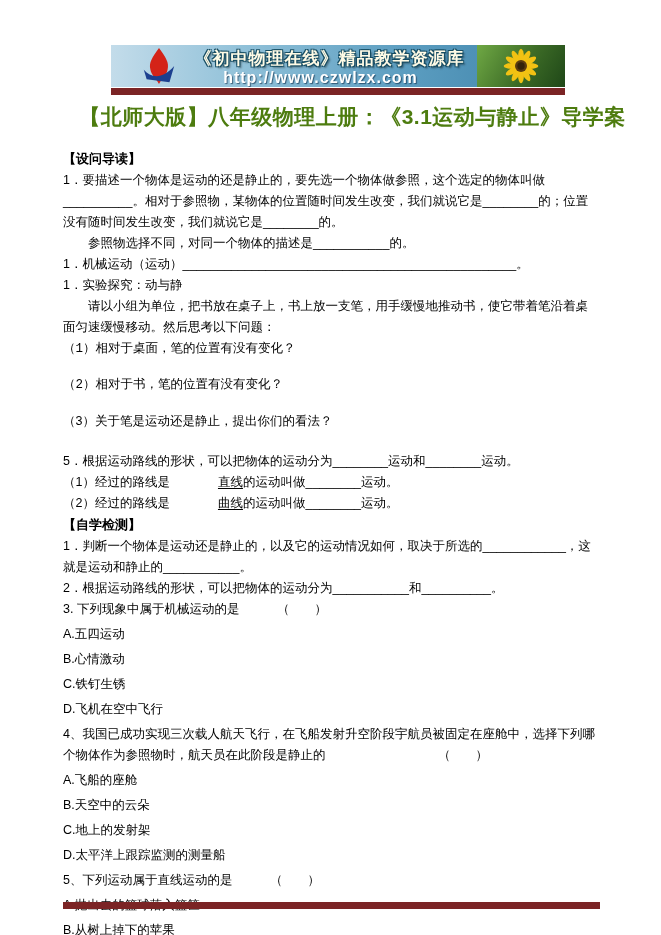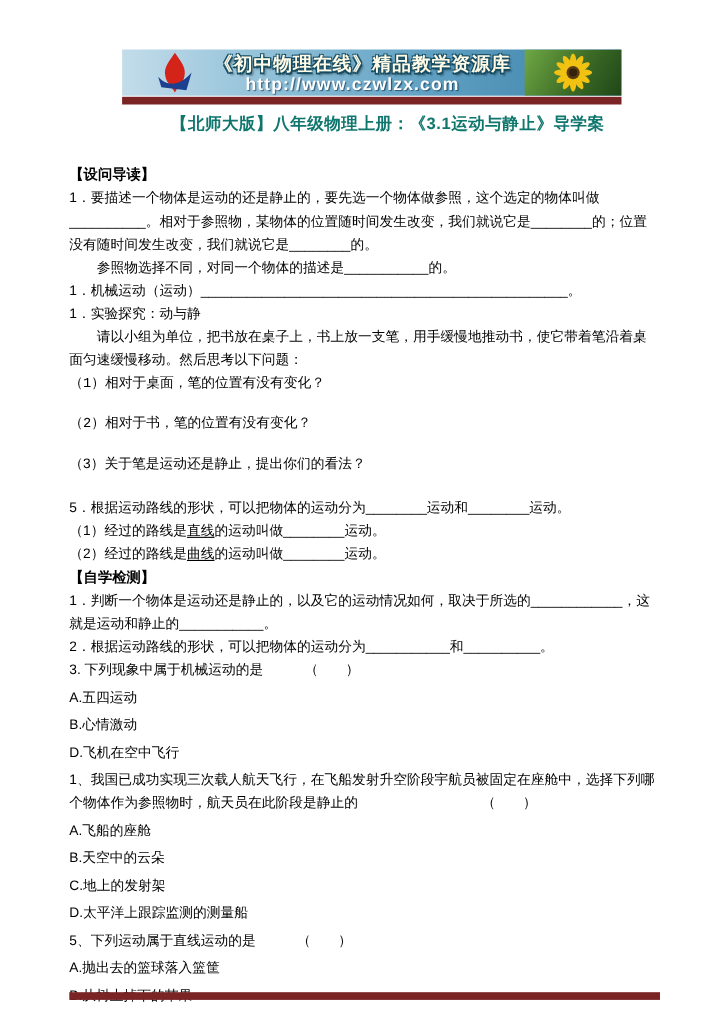--- a/index.html
+++ b/index.html
@@ -34,37 +34,37 @@
     position:absolute; right:0; top:0; width:88px; height:42px;
     background:linear-gradient(120deg,#6fa844 0%,#3c6b26 55%,#1f4718 100%);
     display:flex; align-items:center; justify-content:center;
   }
   .bar-top { height:7px; background:#7b2425; margin-top:1px; }
   .bar-bottom { position:absolute; left:63px; top:902px; width:537px; height:7px; background:#7b2425; }
 
   
   .doc-title {
     position:absolute; left:0; right:0; top:103px;
-    text-align:center; color:#0f766e; font-weight:bold; font-size:15px;
+    text-align:center; color:#4d7c0f; font-weight:bold; font-size:21px;
     letter-spacing:0.5px;
     margin-left:44px;
   }
 
   
   .content {
     position:absolute; left:63px; top:148px; width:537px;
     font-size:12.5px; line-height:21px;
   }
   .sec-h { font-weight:bold; font-size:13px; margin:0 0 1px 0; }
   p { margin:0; }
   .indent { text-indent:2em; }
   .qgap { margin-bottom:15px;font-family:Liberation Mono, monospace; }
   .qgap-lg { margin-bottom:19px; }
   .opt { margin-bottom:4px; }
-  .u { text-decoration:underline; text-underline-offset:2px; }
+  .u { text-decoration:underline; text-underline-offset:2px;margin-left:48px; }
   .mt { margin-top:1px; }
 </style>
 </head>
 <body>
 
 <div class="page">
 
   <div class="banner-wrap">
     <div class="banner">
       <svg class="logo" viewBox="0 0 40 40">
@@ -115,22 +115,23 @@
     <p>5．根据运动路线的形状，可以把物体的运动分为________运动和________运动。</p>
     <p><span>（1）经过的路线是</span><span class="u">直线</span><span>的运动叫做________运动。</span></p>
     <p><span>（2）经过的路线是</span><span class="u">曲线</span><span>的运动叫做________运动。</span></p>
 
     <div class="sec-h">【自学检测】</div>
     <p>1．判断一个物体是运动还是静止的，以及它的运动情况如何，取决于所选的____________，这就是运动和静止的___________。</p>
     <p>2．根据运动路线的形状，可以把物体的运动分为___________和__________。</p>
     <p class="opt">3. 下列现象中属于机械运动的是　　　（　　）</p>
     <p class="opt">A.五四运动</p>
     <p class="opt">B.心情激动</p>
+    <p class="opt">C.铁钉生锈</p>
     <p class="opt">D.飞机在空中飞行</p>
-    <p class="opt">1、我国已成功实现三次载人航天飞行，在飞船发射升空阶段宇航员被固定在座舱中，选择下列哪个物体作为参照物时，航天员在此阶段是静止的　　　　　　　　　（　　）</p>
+    <p class="opt">4、我国已成功实现三次载人航天飞行，在飞船发射升空阶段宇航员被固定在座舱中，选择下列哪个物体作为参照物时，航天员在此阶段是静止的　　　　　　　　　（　　）</p>
     <p class="opt">A.飞船的座舱</p>
     <p class="opt">B.天空中的云朵</p>
     <p class="opt">C.地上的发射架</p>
     <p class="opt">D.太平洋上跟踪监测的测量船</p>
     <p class="opt">5、下列运动属于直线运动的是　　　（　　）</p>
     <p class="opt">A.抛出去的篮球落入篮筐</p>
     <p class="opt">B.从树上掉下的苹果</p>
 
   </div>
 

